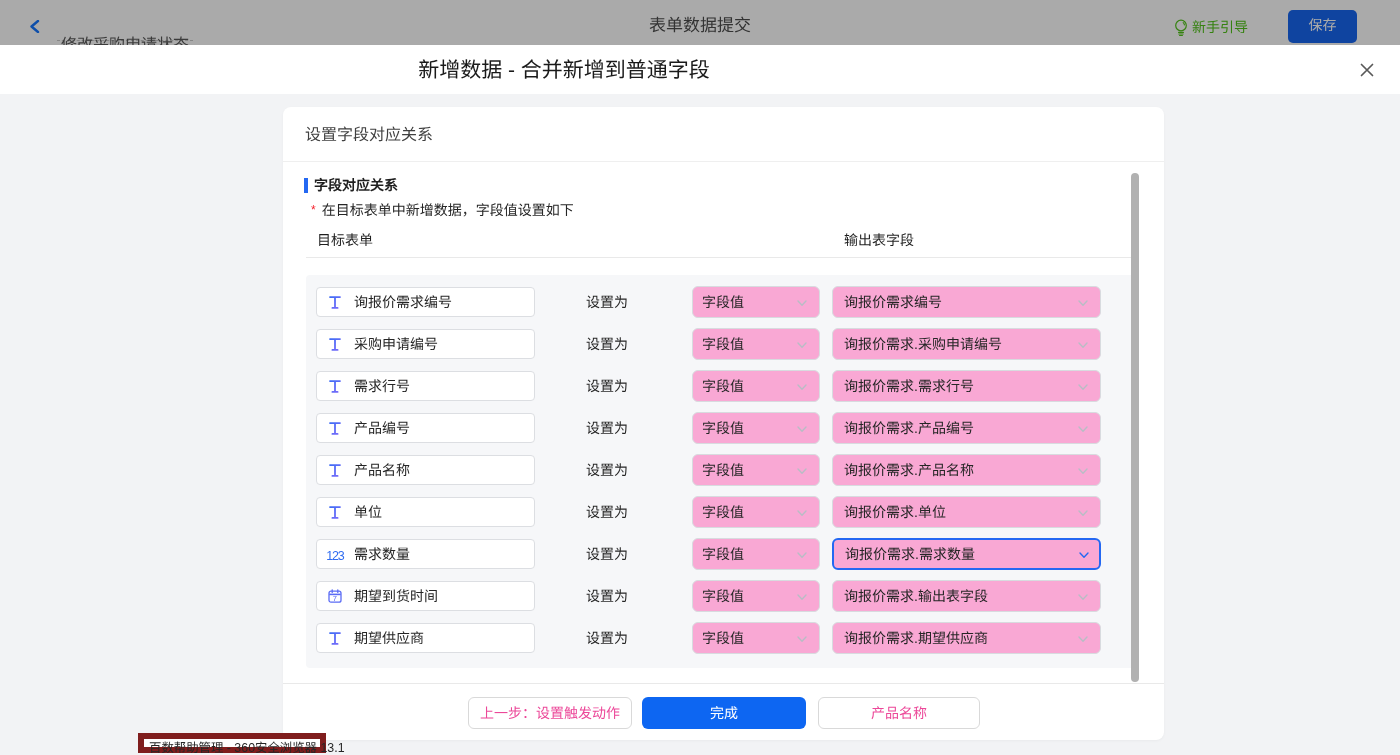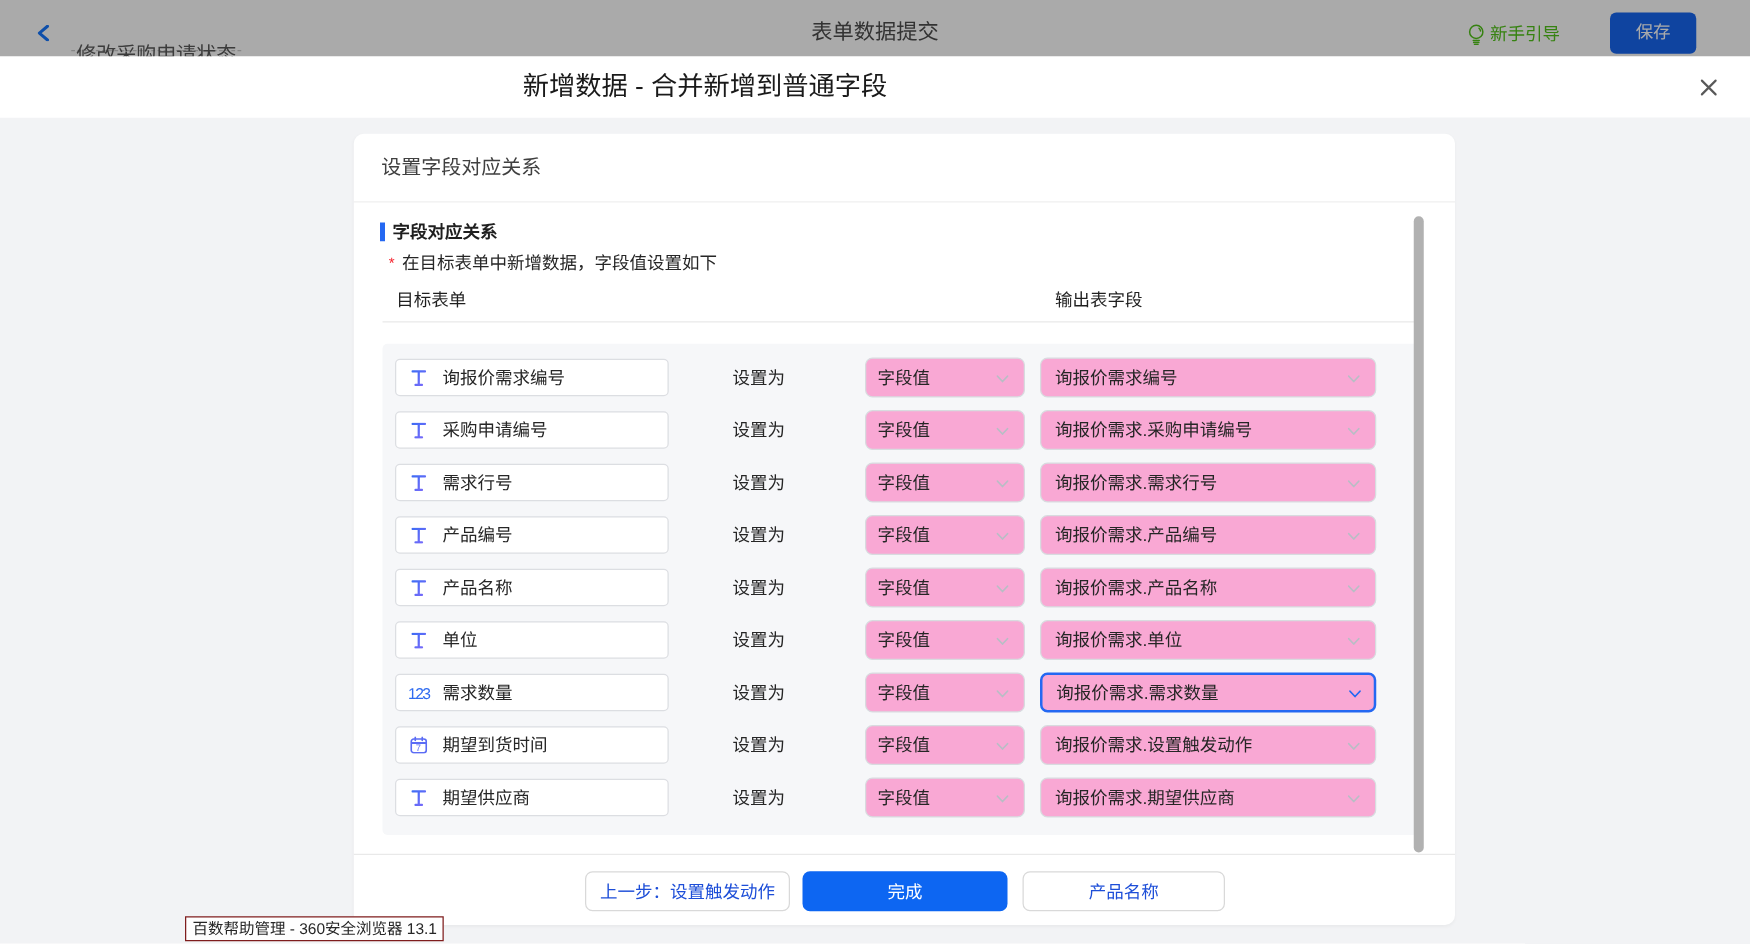--- a/index.html
+++ b/index.html
@@ -43,33 +43,33 @@
   .sel { position:absolute; top:5px; height:32px; background:#f9a8d4; border:1px solid #d8dbdf; border-radius:6px; line-height:30px; font-size:14px; color:#262626; white-space:nowrap; }
   .sel .txt { margin-left:11px; } .sel1 .txt { margin-left:9px; }
   .sel svg.chev { position:absolute; right:11px; top:10px; }
   .sel1 { left:386px; width:128px; }
   .sel2 { left:526px; width:269px; }
   .sel.focus { border:2px solid #2468f2; line-height:28px; }
   .sel.focus svg.chev { right:9px; top:9px; }
 
   
   #card-ft { position:absolute; left:0; top:576px; width:881px; height:57px; border-top:1px solid #e9e9e9; }
-  .btn { position:absolute; top:13px; height:32px; border-radius:6px; font-size:14px; text-align:center; line-height:30px; color:#1d4ed8; background:#fff; border:1px solid #d9d9d9; }
+  .btn { position:absolute; top:13px; height:32px; border-radius:6px; font-size:14px; text-align:center; line-height:30px; color:#ec4899; background:#fff; border:1px solid #d9d9d9; }
   .btn-prev { left:185px; width:164px; }
   .btn-done { left:359px; width:164px; background:#0d66f2; border:none; color:#fff; line-height:32px; }
   .btn-other { left:535px; width:162px; }
 
   
   #sbthumb { position:absolute; left:1131px; top:173px; width:8px; height:509px; background:#b1b1b1; border-radius:4px; }
 
   
   #closex { position:absolute; left:1360px; top:63px; }
 
   
-  #tooltip { position:absolute; left:148px; top:733px; width:207px; height:20px; background:#fefefe; border:1px solid #7f1d1d; font-size:12.4px; line-height:18px; color:#262626; padding-left:5px; white-space:nowrap; }
+  #tooltip { position:absolute; left:138px; top:733px; width:188px; height:20px; background:#fefefe; border:6px solid #7f1d1d; font-size:12.4px; line-height:18px; color:#262626; padding-left:5px; white-space:nowrap; }
 </style>
 </head>
 <body>
 
 <div id="graybody"></div>
 
 <div id="topbar">
   <svg style="position:absolute;left:29px;top:20px;" width="11" height="13" viewBox="0 0 11 13">
       <path d="M9 1 L2.5 6.5 L9 12" fill="none" stroke="#1677ff" stroke-width="2.4" stroke-linecap="round" stroke-linejoin="round"></path>
     </svg>
@@ -230,21 +230,21 @@
                 <rect x="1" y="2.2" width="12" height="11" rx="2"></rect>
                 <path d="M1.2 5.4 H12.8" stroke-width="1.6"></path>
                 <path d="M4.2 0.8 V3.4 M9.8 0.8 V3.4" stroke-linecap="round"></path>
                 <text x="4.7" y="11.6" font-family="Liberation Sans,sans-serif" font-size="7.5" stroke="none" fill="#5b6cf5">7</text>
               </g>
             </svg></span>期望到货时间</div>
         <div class="setwei">设置为</div>
         <div class="sel sel1"><span class="txt">字段值</span><svg class="chev" width="12" height="12" viewBox="0 0 12 12">
             <path d="M2 4 L6 8.2 L10 4" fill="none" stroke="#b9bdc5" stroke-width="1.4" stroke-linecap="round" stroke-linejoin="round"></path>
           </svg></div>
-        <div class="sel sel2"><span class="txt">询报价需求.设置触发动作</span><svg class="chev" width="12" height="12" viewBox="0 0 12 12">
+        <div class="sel sel2"><span class="txt">询报价需求.输出表字段</span><svg class="chev" width="12" height="12" viewBox="0 0 12 12">
             <path d="M2 4 L6 8.2 L10 4" fill="none" stroke="#b9bdc5" stroke-width="1.4" stroke-linecap="round" stroke-linejoin="round"></path>
           </svg></div>
       </div>
       <div class="row" style="top:342px">
         <div class="fieldbox"><span class="ficon"><svg width="12" height="13" viewBox="0 0 12 13">
               <defs>
                 <linearGradient id="g1" x1="0" y1="0" x2="1" y2="1">
                   <stop offset="0" stop-color="#3f6cf5"></stop>
                   <stop offset="1" stop-color="#7a6bfa"></stop>
                 </linearGradient>

